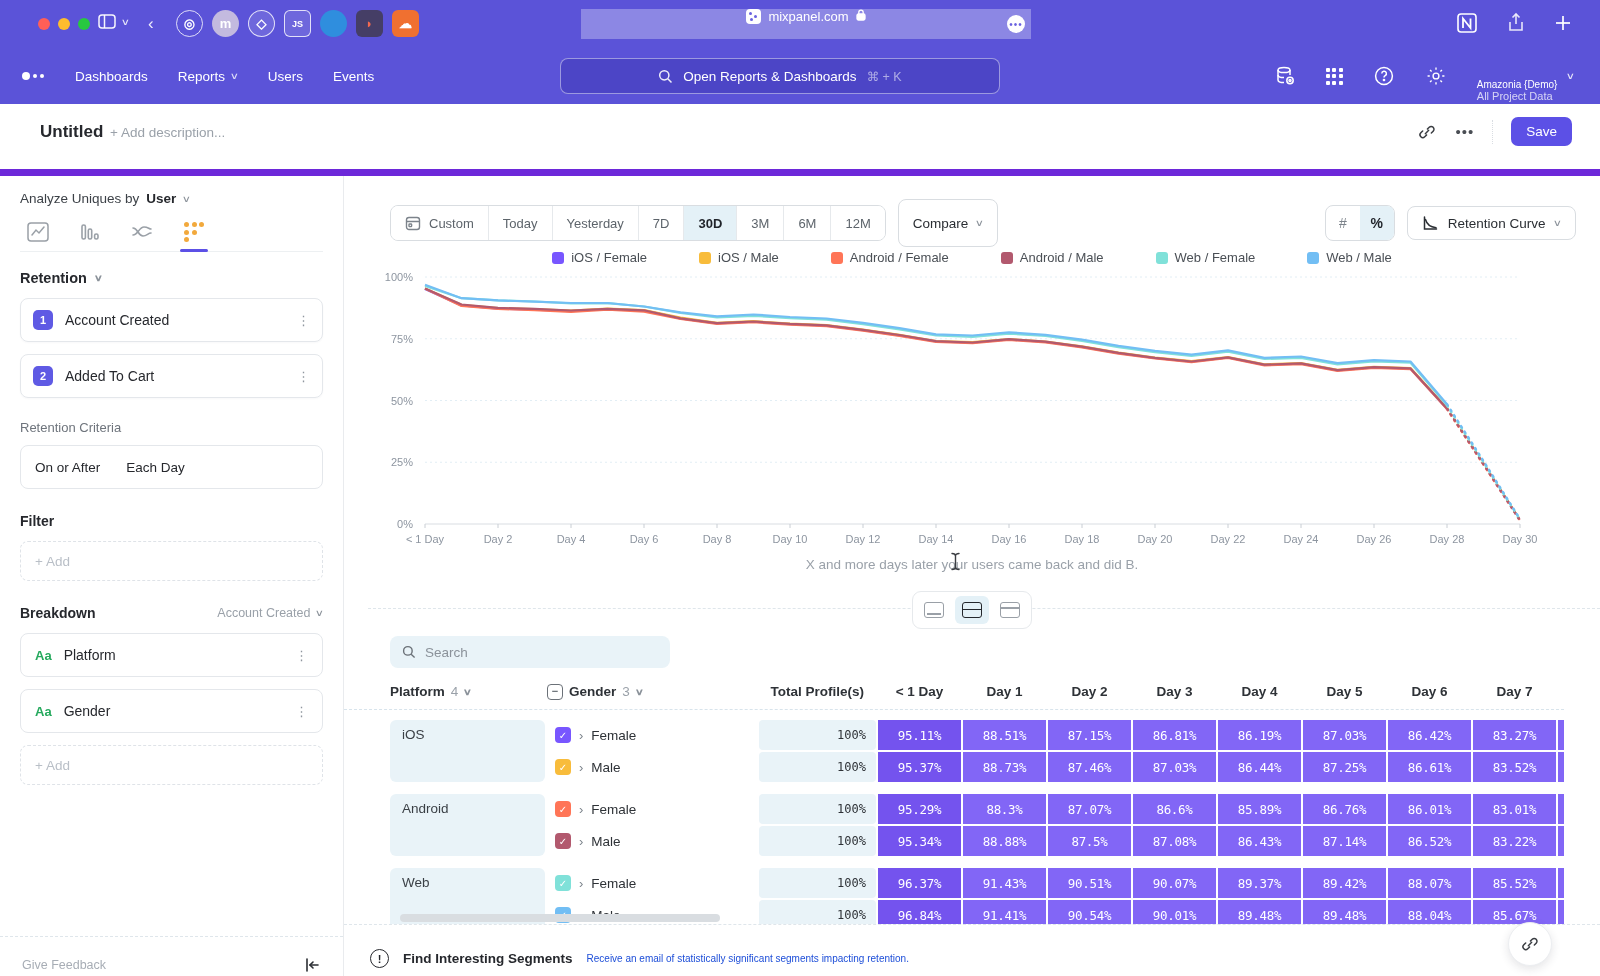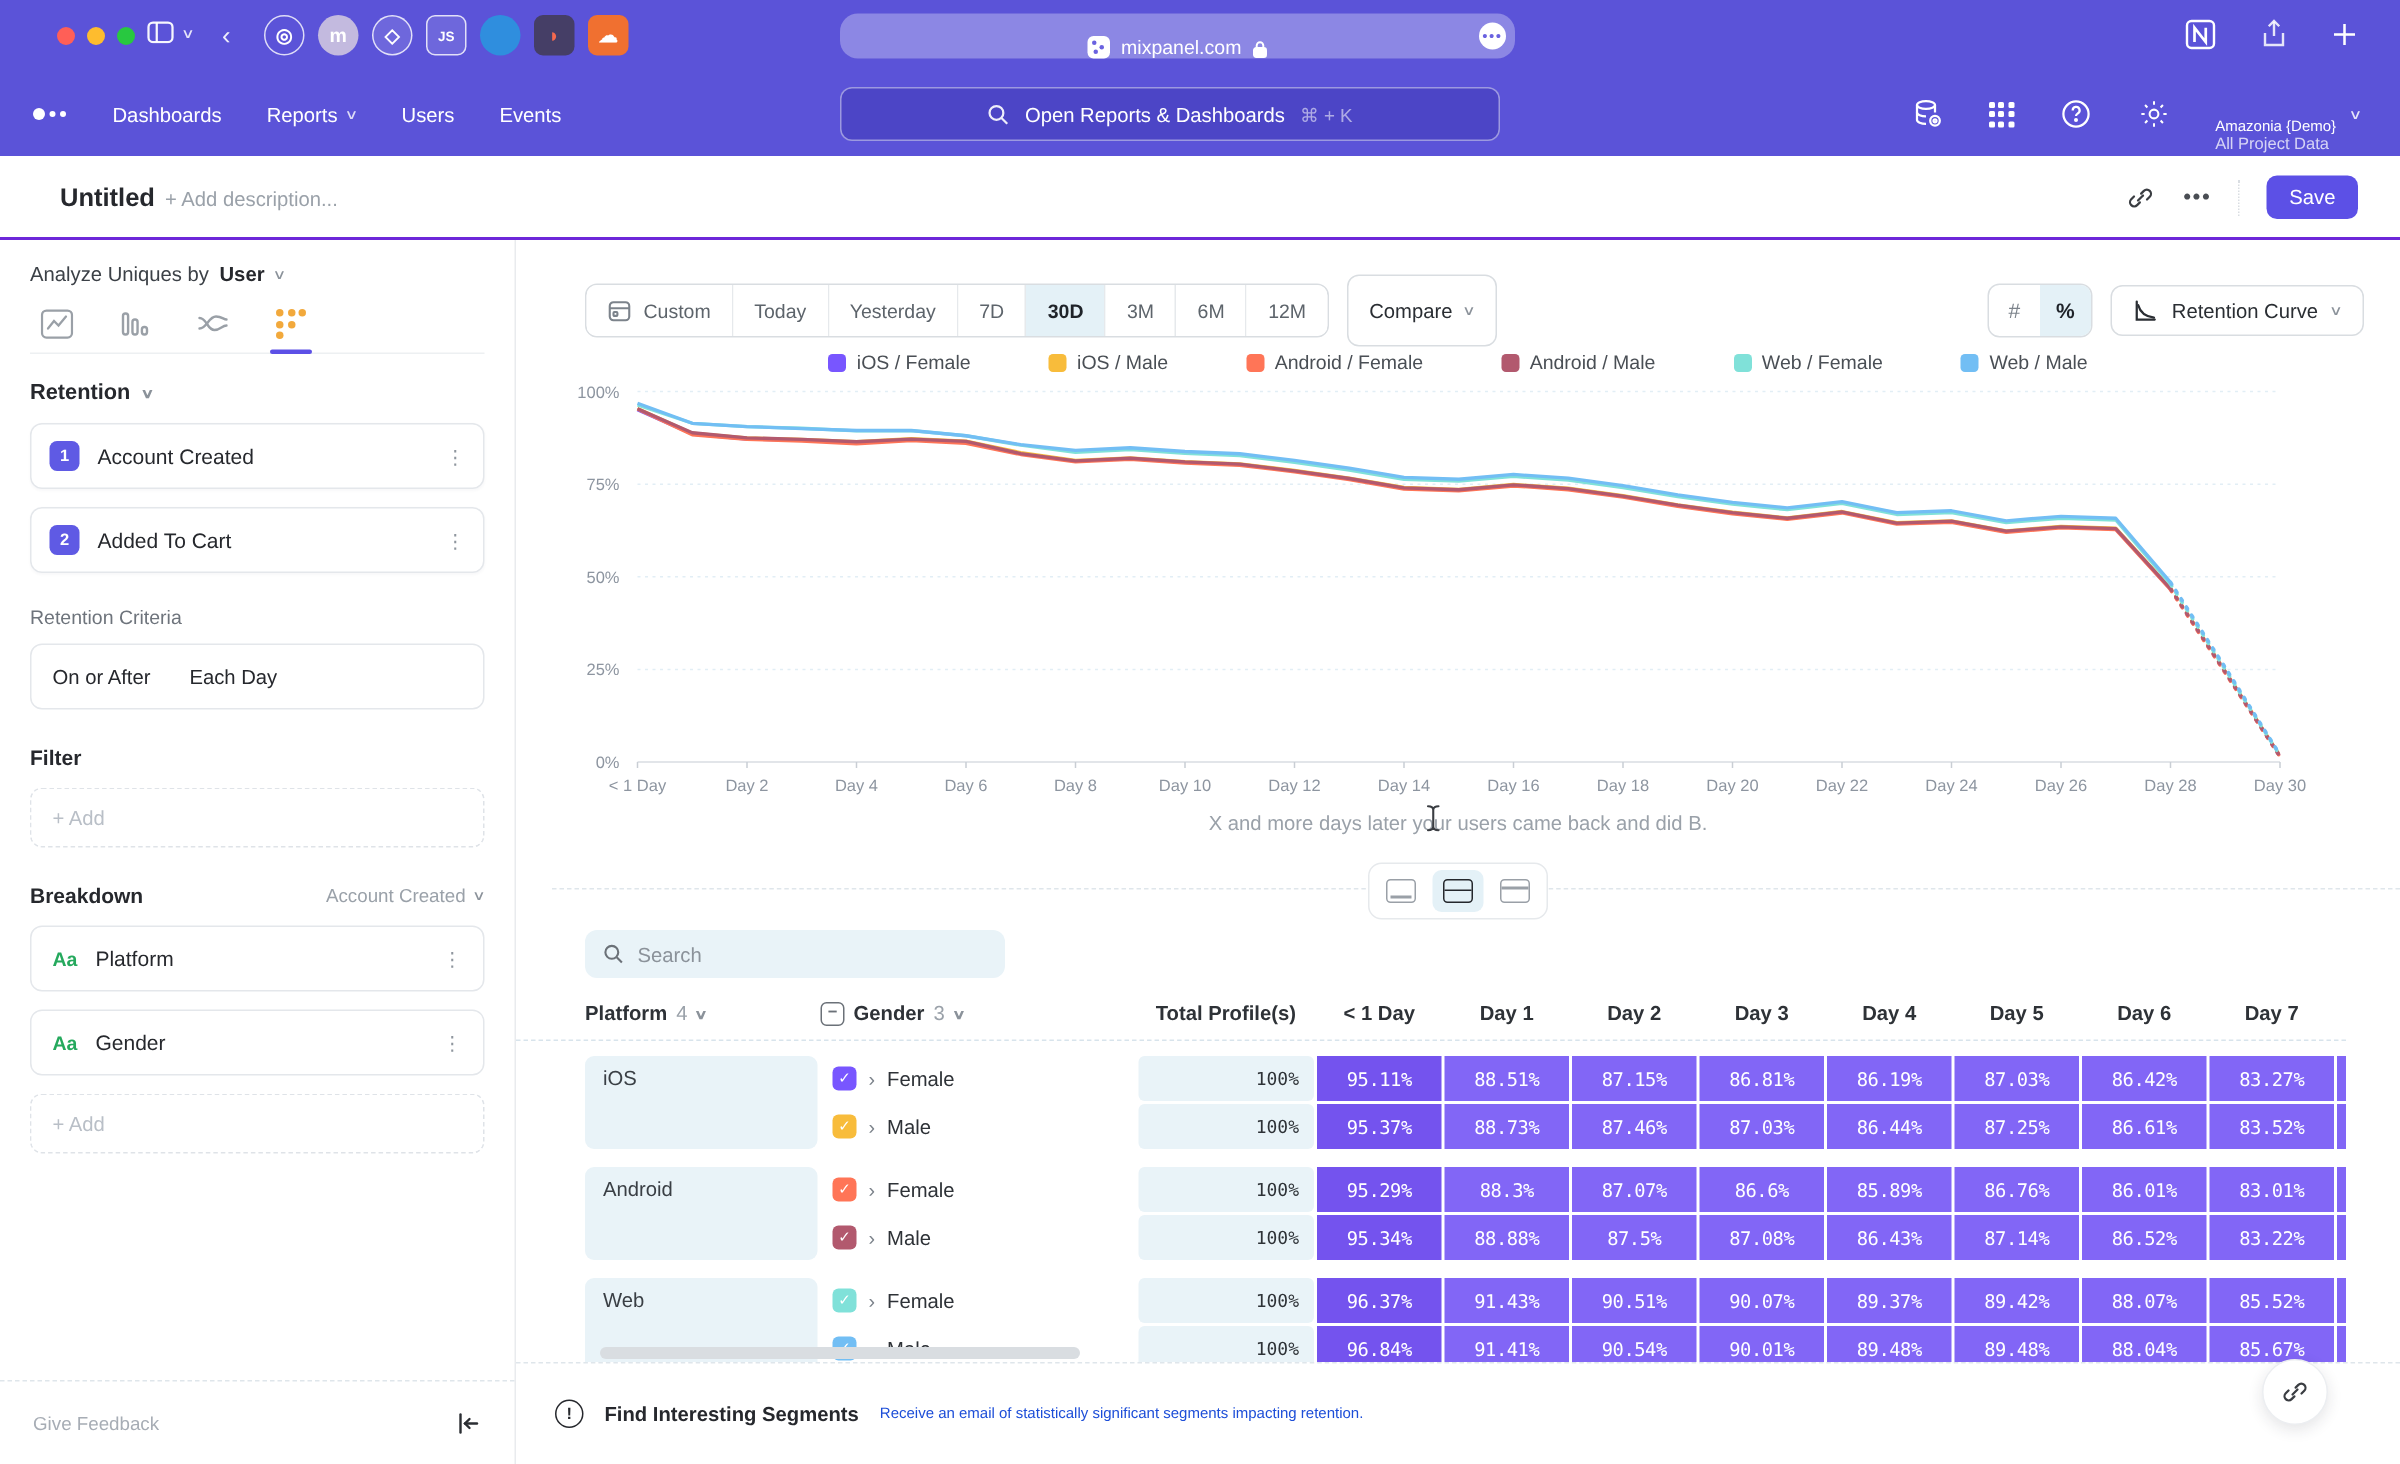--- a/index.html
+++ b/index.html
@@ -10,22 +10,22 @@
 
   
   .chrome { position:relative; height:48px; background:#5b53d8; }
   .lights { position:absolute; left:38px; top:18px; display:flex; gap:8px; }
   .light { width:12px; height:12px; border-radius:50%; }
   .win-ctl { position:absolute; top:14px; display:flex; align-items:center; gap:6px; color:rgba(255,255,255,.9); }
   .ext-row { position:absolute; left:176px; top:10px; display:flex; gap:9px; align-items:center; }
   .ext { width:27px; height:27px; border-radius:50%; display:flex; align-items:center; justify-content:center;
          color:#fff; font-size:12px; font-weight:bold; }
   .ext.sq { border-radius:6px; }
-  .urlbar { position:absolute; left:560px; top:9px; width:450px; height:30px; border-radius:12px;
-    background:rgba(255,255,255,.30); display:flex; align-items:flex-end; justify-content:center; gap:7px; color:#fff; }
+  .urlbar { position:absolute; left:581px; top:9px; width:450px; height:30px; border-radius:0;
+    background:rgba(255,255,255,.30); display:flex; align-items:flex-start; justify-content:center; gap:7px; color:#fff; }
   .favicon { width:15px; height:15px; background:#fff; border-radius:4px; position:relative; }
   .favicon i { position:absolute; width:3px; height:3px; border-radius:50%; background:#6a62e0; }
   .url-more { position:absolute; right:6px; top:6px; width:18px; height:18px; border-radius:50%; background:#fff;
     color:#6a62e0; font-size:10px; display:flex; align-items:center; justify-content:center; letter-spacing:1px; }
   .chrome-right { position:absolute; right:28px; top:12px; display:flex; gap:28px; align-items:center; color:#fff; }
 
   
   .appnav { position:relative; height:56px; background:#5b53d8; display:flex; align-items:center; }
   .mp-logo { position:absolute; left:22px; top:24px; display:flex; align-items:center; gap:3px; }
   .mp-logo b { width:8px; height:8px; border-radius:50%; background:#fff; }
@@ -39,21 +39,21 @@
   .nav-search span.k { color:rgba(255,255,255,.55); font-size:12.5px; }
   .nav-right { position:absolute; right:26px; display:flex; align-items:center; gap:30px; }
   .nav-ic { color:#fff; display:flex; align-items:center; }
   .grid-ic { display:grid; grid-template-columns:repeat(3,4px); gap:2.5px; }
   .grid-ic i { width:4px; height:4px; background:#fff; border-radius:1px; }
   .project { color:#fff; display:flex; align-items:center; gap:10px; }
   .project .p1 { font-size:10px; font-weight:400;margin-top:28px; }
   .project .p2 { font-size:11px; color:rgba(255,255,255,.75); }
 
   
-  .pagehead { position:relative; height:56px; background:#fff; border-bottom:2px solid #6d28d9; }
+  .pagehead { position:relative; height:72px; background:#fff; border-bottom:7px solid #6d28d9; }
   .pg-title { position:absolute; left:40px; top:18px; font-size:17px; font-weight:600; color:#26282d; }
   .pg-desc { position:absolute; left:110px; top:21px; font-size:13.5px; color:#9aa1a9; }
   .pg-right { position:absolute; right:28px; top:13px; display:flex; align-items:center; gap:18px; }
   .icon-link { color:#3a3d42; }
   .dots3 { color:#4a4e54; font-size:15px; letter-spacing:1px; }
   .vdiv { width:1px; height:24px; border-left:1px dotted #d9dde2; }
   .save-btn { background:#5c50e6; color:#fff; font-size:13.5px; font-weight:500; border:none;
     border-radius:7px; padding:7px 15px; }
 
   

